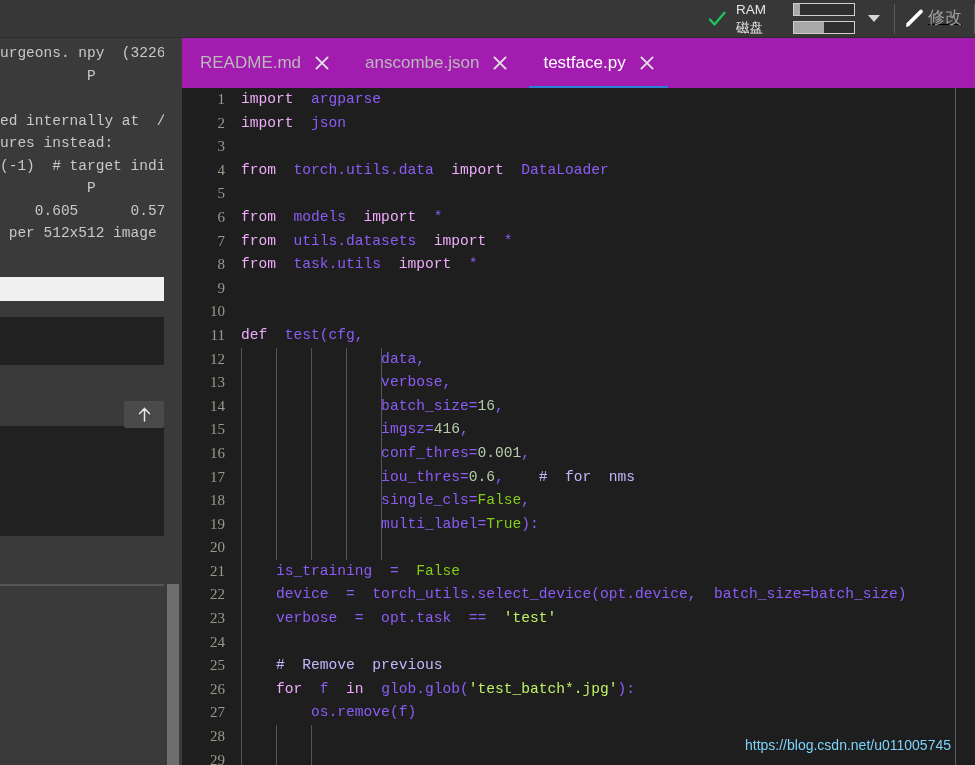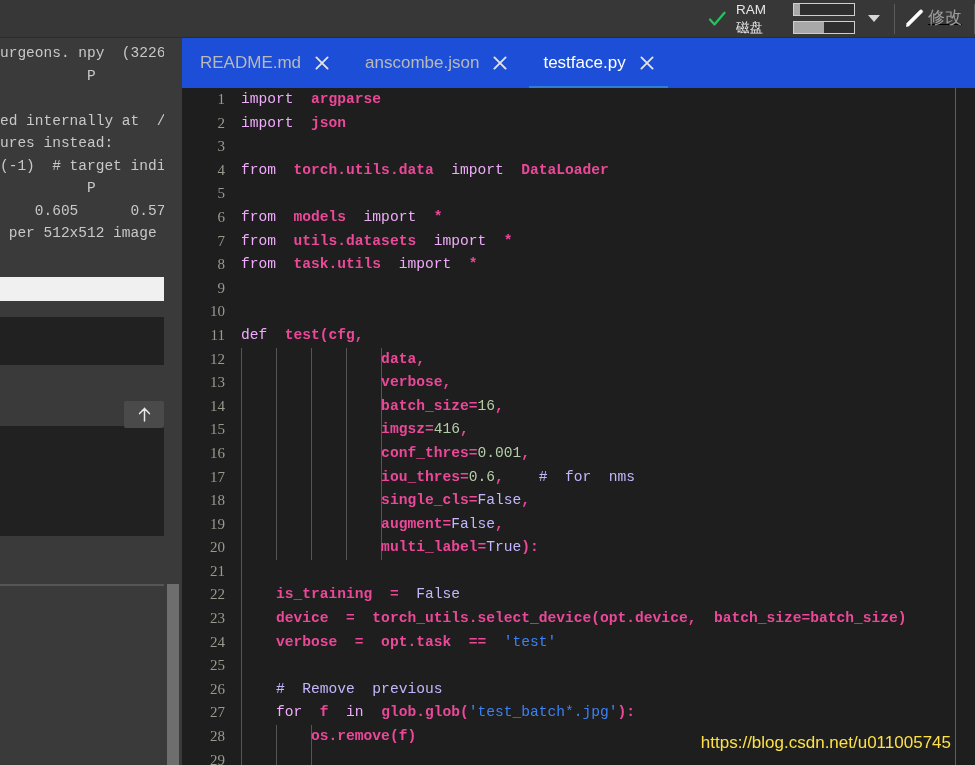--- a/index.html
+++ b/index.html
@@ -113,21 +113,21 @@
   
   .editor {
     position: absolute; left: 182px; top: 38px;
     width: 793px; height: 727px;
     background: #3c3c3c;
   }
 
   .tabbar {
     position: absolute; left: 0; top: 0;
     width: 793px; height: 50px;
-    background: #1d4ed8;
+    background: #a21caf;
     display: flex; align-items: flex-end;
   }
   .tab {
     height: 50px;
     display: flex; align-items: center; gap: 13px;
     padding: 0 17px 0 18px;
     position: relative;
     cursor: pointer;
   }
   .tab-label {
@@ -176,29 +176,29 @@
   .indent-guides { position: absolute; left: 52px; top: 0; height: 677px; width: 741px; pointer-events: none; }
   .iguide { position: absolute; width: 1px; background: #555555; }
 
   .ruler {
     position: absolute; left: 773px; top: 0;
     width: 1px; height: 677px; background: #5e5e5e;
   }
 
   
   .t-kw   { color: #f0abfc; }
-  .t-id   { color: #ec4899; font-weight: bold; }
-  .t-str  { color: #3b82f6; }
+  .t-id   { color: #8b5cf6; }
+  .t-str  { color: #bef264; }
   .t-cmt  { color: #c4b5fd; }
   .t-num  { color: #b5cea8; }
-  .t-blue { color: #c4b5fd; }
+  .t-blue { color: #84cc16; }
 
   .watermark {
     position: absolute; right: 24px; bottom: 12px;
-    color: #fde047; font-size: 17px;
+    color: #7dd3fc; font-size: 14px;
     font-family: "Liberation Sans", sans-serif;
     white-space: nowrap;
     z-index: 5;
   }
 </style>
 </head>
 <body>
 
 <div id="app">
 
@@ -343,21 +343,20 @@
           <div class="cline">&nbsp;</div>
           <div class="cline">&nbsp;</div>
           <div class="cline"><span class="t-kw">def</span><span class="t-id">  test(cfg,</span></div>
           <div class="cline"><span class="t-id">                data,</span></div>
           <div class="cline"><span class="t-id">                verbose,</span></div>
           <div class="cline"><span class="t-id">                batch_size=</span><span class="t-num">16</span><span class="t-id">,</span></div>
           <div class="cline"><span class="t-id">                imgsz=</span><span class="t-num">416</span><span class="t-id">,</span></div>
           <div class="cline"><span class="t-id">                conf_thres=</span><span class="t-num">0.001</span><span class="t-id">,</span></div>
           <div class="cline"><span class="t-id">                iou_thres=</span><span class="t-num">0.6</span><span class="t-id">,    </span><span class="t-cmt">#  for  nms</span></div>
           <div class="cline"><span class="t-id">                single_cls=</span><span class="t-blue">False</span><span class="t-id">,</span></div>
-          <div class="cline"><span class="t-id">                augment=</span><span class="t-blue">False</span><span class="t-id">,</span></div>
           <div class="cline"><span class="t-id">                multi_label=</span><span class="t-blue">True</span><span class="t-id">):</span></div>
           <div class="cline">&nbsp;</div>
           <div class="cline"><span class="t-id">    is_training  =  </span><span class="t-blue">False</span></div>
           <div class="cline"><span class="t-id">    device  =  torch_utils.select_device(opt.device,  batch_size=batch_size)</span></div>
           <div class="cline"><span class="t-id">    verbose  =  opt.task  ==  </span><span class="t-str">'test'</span></div>
           <div class="cline">&nbsp;</div>
           <div class="cline"><span class="t-cmt">    #  Remove  previous</span></div>
           <div class="cline"><span class="t-id">    </span><span class="t-kw">for</span><span class="t-id">  f  </span><span class="t-kw">in</span><span class="t-id">  glob.glob(</span><span class="t-str">'test_batch*.jpg'</span><span class="t-id">):</span></div>
           <div class="cline"><span class="t-id">        os.remove(f)</span></div>
           <div class="cline">&nbsp;</div>

